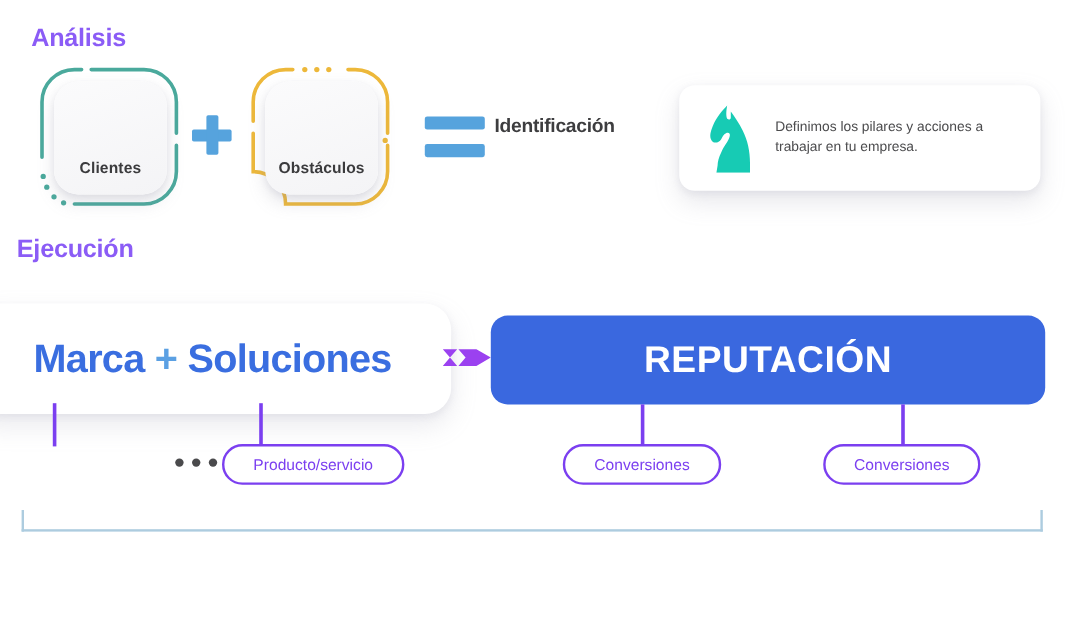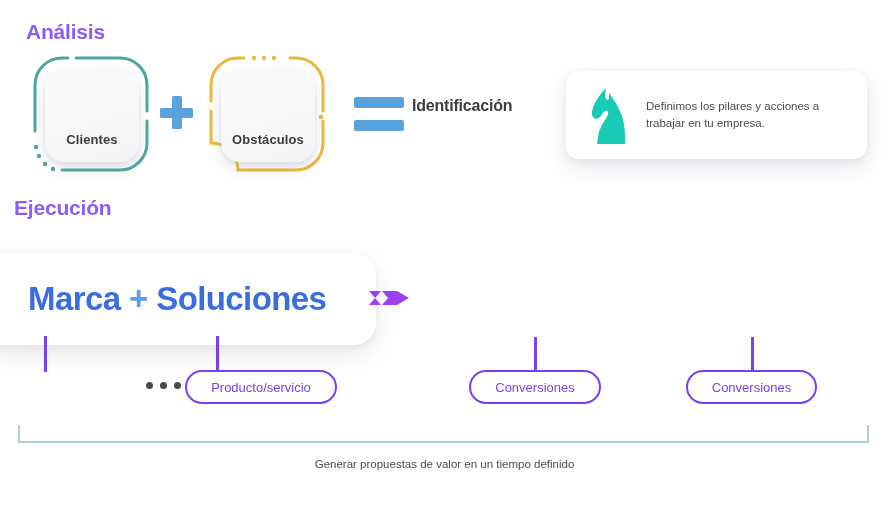--- a/index.html
+++ b/index.html
@@ -335,20 +335,23 @@
     <div id="marca-text">
       <span class="marca-word">Marca</span><span>&nbsp;</span><span class="marca-plus">+</span><span>&nbsp;</span><span class="marca-word">Soluciones</span>
     </div>
   </div>
 
   <svg id="arrow-exec" viewBox="0 0 44 30">
     <path d="M0 8 L12 8 L6 15 L12 22 L0 22 L6 15 Z" fill="#9b41f0"></path>
     <path d="M13 8 L28 8 L40 15 L28 22 L13 22 L19 15 Z" fill="#9b41f0"></path>
   </svg>
 
+  <div id="reputacion-card">
+    <span id="reputacion-text">REPUTACIÓN</span>
+  </div>
 
   <div class="connector" style="left:44px; top:336px; height:36px;"></div>
   <div class="connector" style="left:216px; top:336px; height:36px;"></div>
   <div class="connector" style="left:534px; top:337px; height:35px;"></div>
   <div class="connector" style="left:751px; top:337px; height:35px;"></div>
 
 
   <div id="dots-group">
     <div class="dot" style="left:0;"></div>
     <div class="dot" style="left:14px;"></div>
@@ -366,15 +369,14 @@
   <div class="pill" style="left:686px; top:370px; width:131px;">
     <span class="pill-label">Conversiones</span>
   </div>
 
   <div id="bracket">
     <div class="bracket-tick left"></div>
     <div class="bracket-line"></div>
     <div class="bracket-tick right"></div>
   </div>
 
-  <div id="bracket-caption">Generar propuestas de valor en un tiempo definido</div>
 
 </div>
 
 </body></html>

